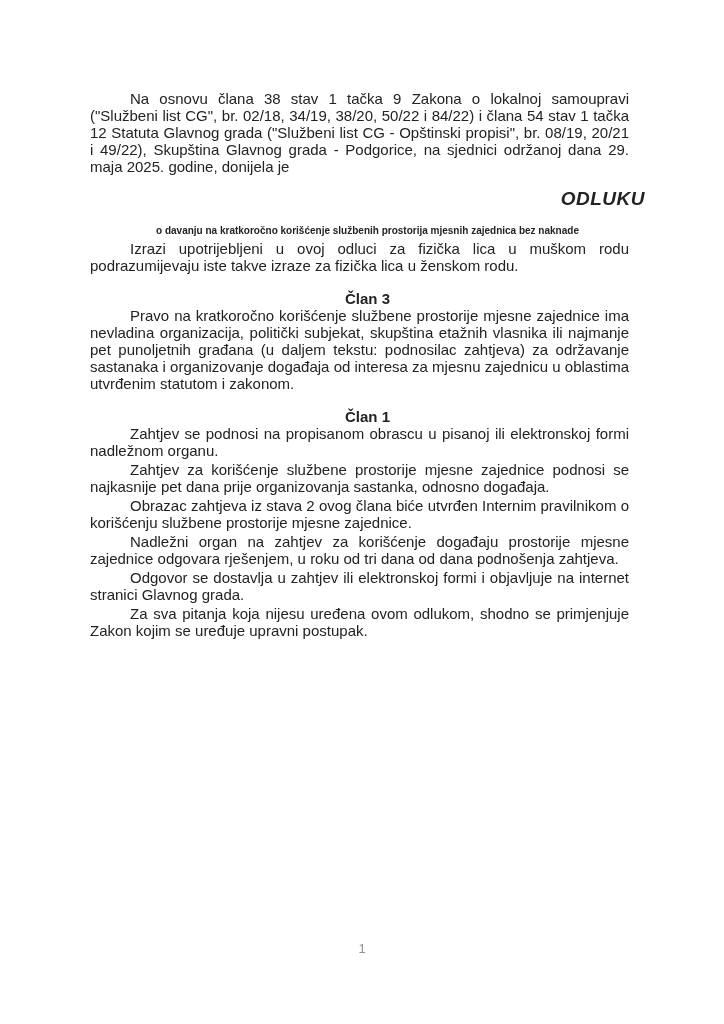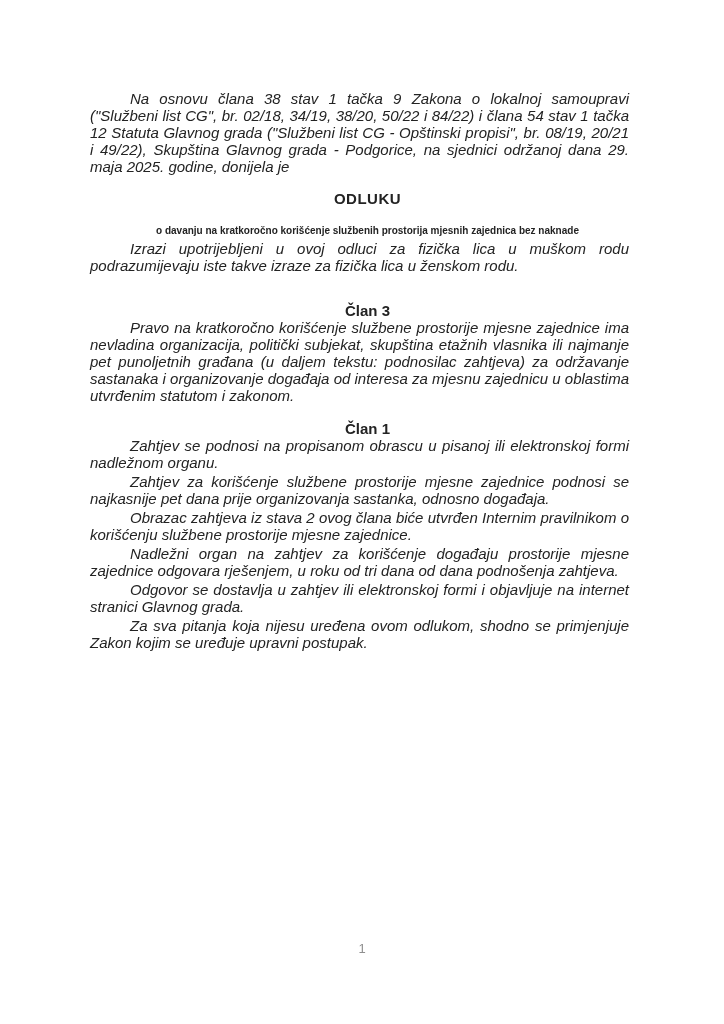--- a/index.html
+++ b/index.html
@@ -18,46 +18,46 @@
     font-family: "Liberation Sans", "DejaVu Sans", sans-serif;
     font-size: 15px;
     line-height: 17px;
     color: #232323;
     overflow: hidden;
   }
   .para {
     margin: 0 16px 2px 0;
     text-align: justify;
     text-indent: 40px;
-    font-style: italic;
   }
   .para:last-child { margin-bottom: 0; }
   .doc-title {
     margin: 15px 0 0 0;
-    font-size: 15px;
+    font-size: 19px;
     font-weight: bold;
-    text-align: center;
+    text-align: right;
     letter-spacing: 0.5px;
+    font-style: italic;
   }
   .doc-subtitle {
     margin: 14px 0 0 0;
     font-size: 10px;
     font-weight: bold;
     text-align: center;
     line-height: 19px;
   }
   .clan {
     margin: 16px 0 0 0;
     font-size: 15px;
     font-weight: bold;
     text-align: center;
     line-height: 17px;
   }
   .clan.first { margin-top: 34px; }
-  .clan.spaced { margin-top: 28px; }
+  .clan.spaced { margin-top: 16px; }
   .para.spaced-top { margin-top: 10px; }
   .page-number {
     position: absolute;
     left: 0;
     right: 0;
     top: 940px;
     text-align: center;
     color: #8f8f8f;
     font-size: 13px;
   }

